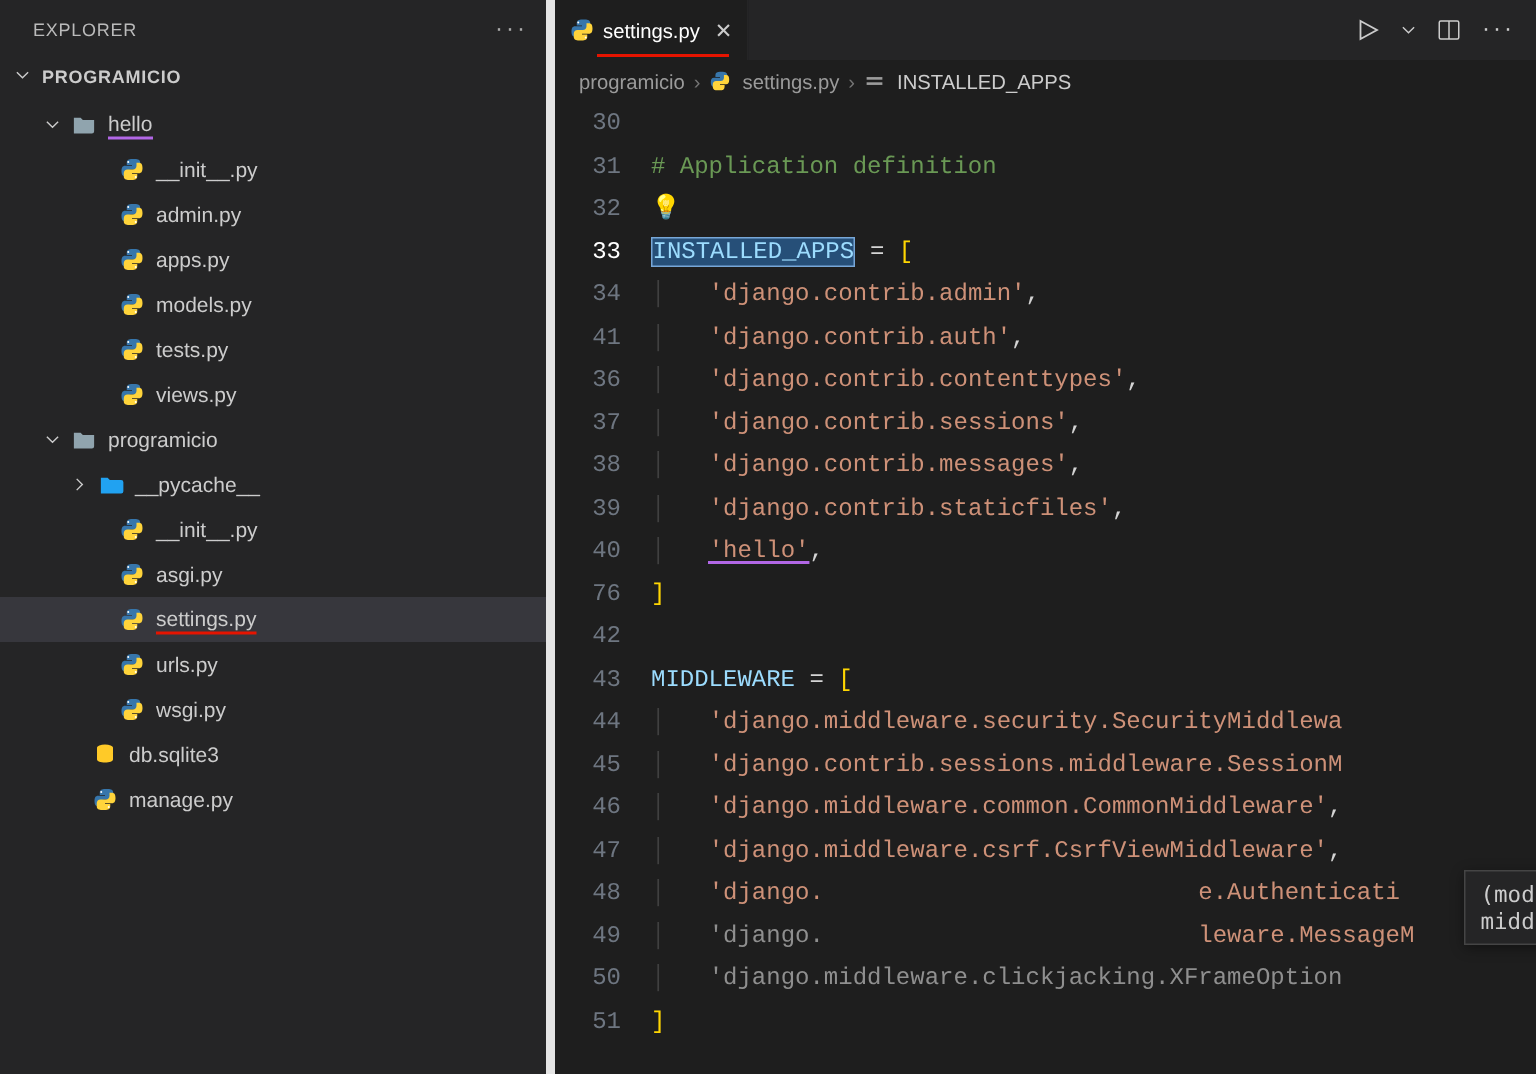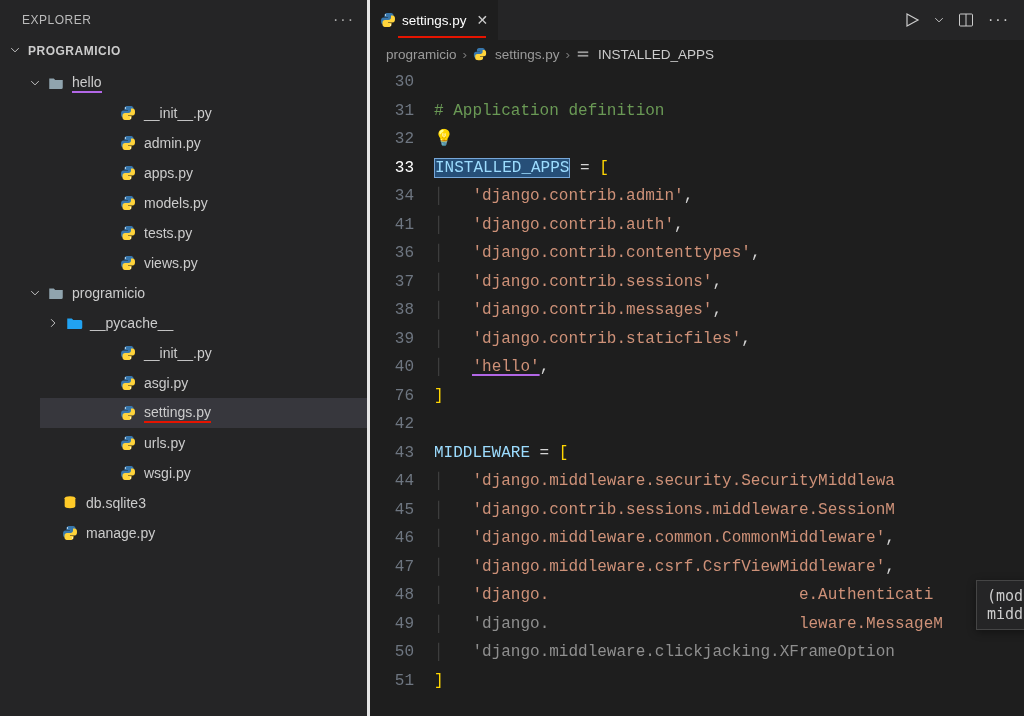--- a/index.html
+++ b/index.html
@@ -12,21 +12,21 @@
     height: 716px;
     overflow: hidden;
     display: flex;
   }
 
   .sidebar {
     width: 370px;
     background: #252526;
     display: flex;
     flex-direction: column;
-    border-right: 3px solid #e5e5e5;
+    border-right: 6px solid #e5e5e5;
   }
   .sidebar-header {
     display: flex;
     align-items: center;
     justify-content: space-between;
     padding: 8px 12px 8px 22px;
     font-size: 12px;
     color: #bbb;
     height: 40px;
   }
@@ -50,21 +50,21 @@
     align-items: center;
     height: 30px;
     padding-left: 8px;
     color: #ccc;
     font-size: 14px;
     cursor: pointer;
   }
   .tree-row.active { background: #37373d; }
   .indent-0 { padding-left: 28px; }
   .indent-1 { padding-left: 46px; }
-  .indent-2 { padding-left: 64px; margin-left: 40px; }
+  .indent-2 { padding-left: 64px; }
   .tree-row .icon { width: 20px; display:inline-flex; align-items:center; justify-content:center; margin-right: 6px; }
   .tree-row .label { white-space: nowrap; }
   .hl-underline-purple { border-bottom: 2px solid #b267e6; display:inline-block; padding-bottom:1px; }
   .hl-underline-red { border-bottom: 2px solid #e51400; display:inline-block; padding-bottom:1px; }
 
   
   .icon-chevron { display:inline-block; }
 
   .editor-area { flex:1; display:flex; flex-direction:column; background:#1e1e1e; overflow:hidden; position:relative; }
 

